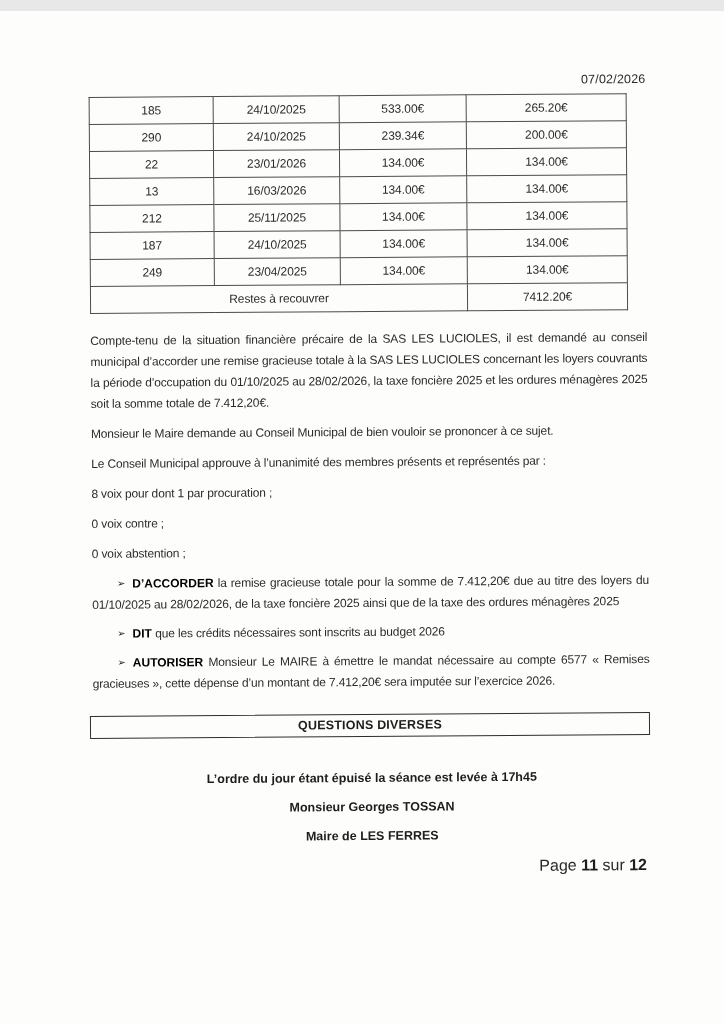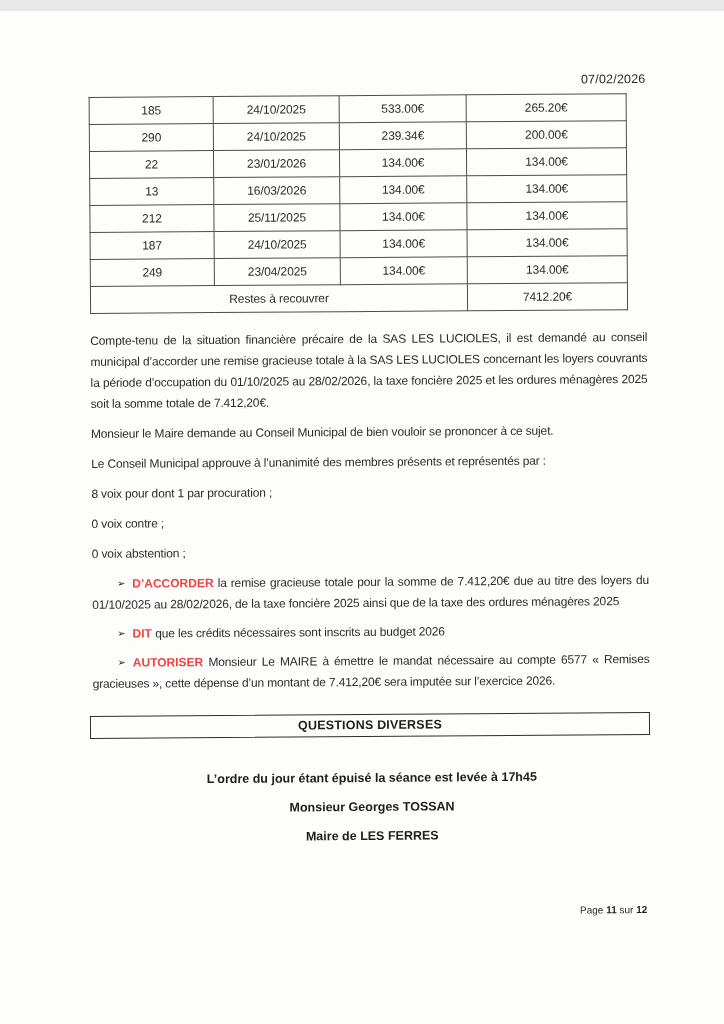--- a/index.html
+++ b/index.html
@@ -16,30 +16,30 @@
   table.recovery td{
     border:1px solid #4c4c4c;height:26px;text-align:center;vertical-align:middle;
     font-size:12px;padding:0;letter-spacing:-.1px;
   }
   .para{margin:0 0 9px 0;font-size:12px;line-height:21px;letter-spacing:-.15px;}
   .just{text-align:justify;}
   .p1{margin-top:17px;}
   .bullet{text-indent:25px;margin:0 0 8px 0;}
   .bullet .marker{display:inline-block;text-indent:0;font-size:10px;margin-right:7px;
     transform:translateY(-1px);color:#222;}
-  .kw{font-weight:bold;color:#ef4444;letter-spacing:0;}
+  .kw{font-weight:bold;color:#000000;letter-spacing:0;}
   .qbox{
     margin:21px 0 0 -3px;width:560px;border:1.5px solid #2e2e2e;box-sizing:border-box;
     text-align:center;font-weight:bold;font-size:12.5px;color:#1d1d1d;
     padding:3px 0 4px 0;letter-spacing:.2px;
   }
   .closing{margin:31px 0 0 0;text-align:center;font-weight:bold;font-size:12.5px;
     color:#1d1d1d;line-height:21px;}
   .sig{margin-top:8px;}
-  .footer{position:absolute;top:895px;right:83px;font-size:10px;color:#2b2b2b;}
+  .footer{position:absolute;top:847px;right:83px;font-size:16px;color:#2b2b2b;}
   .footer .fb{font-weight:bold;color:#1d1d1d;}
   .footer span{white-space:pre;}
 </style>
 </head>
 <body>
 
 <div class="page">
   <div class="skew">
     <div class="content">
 

